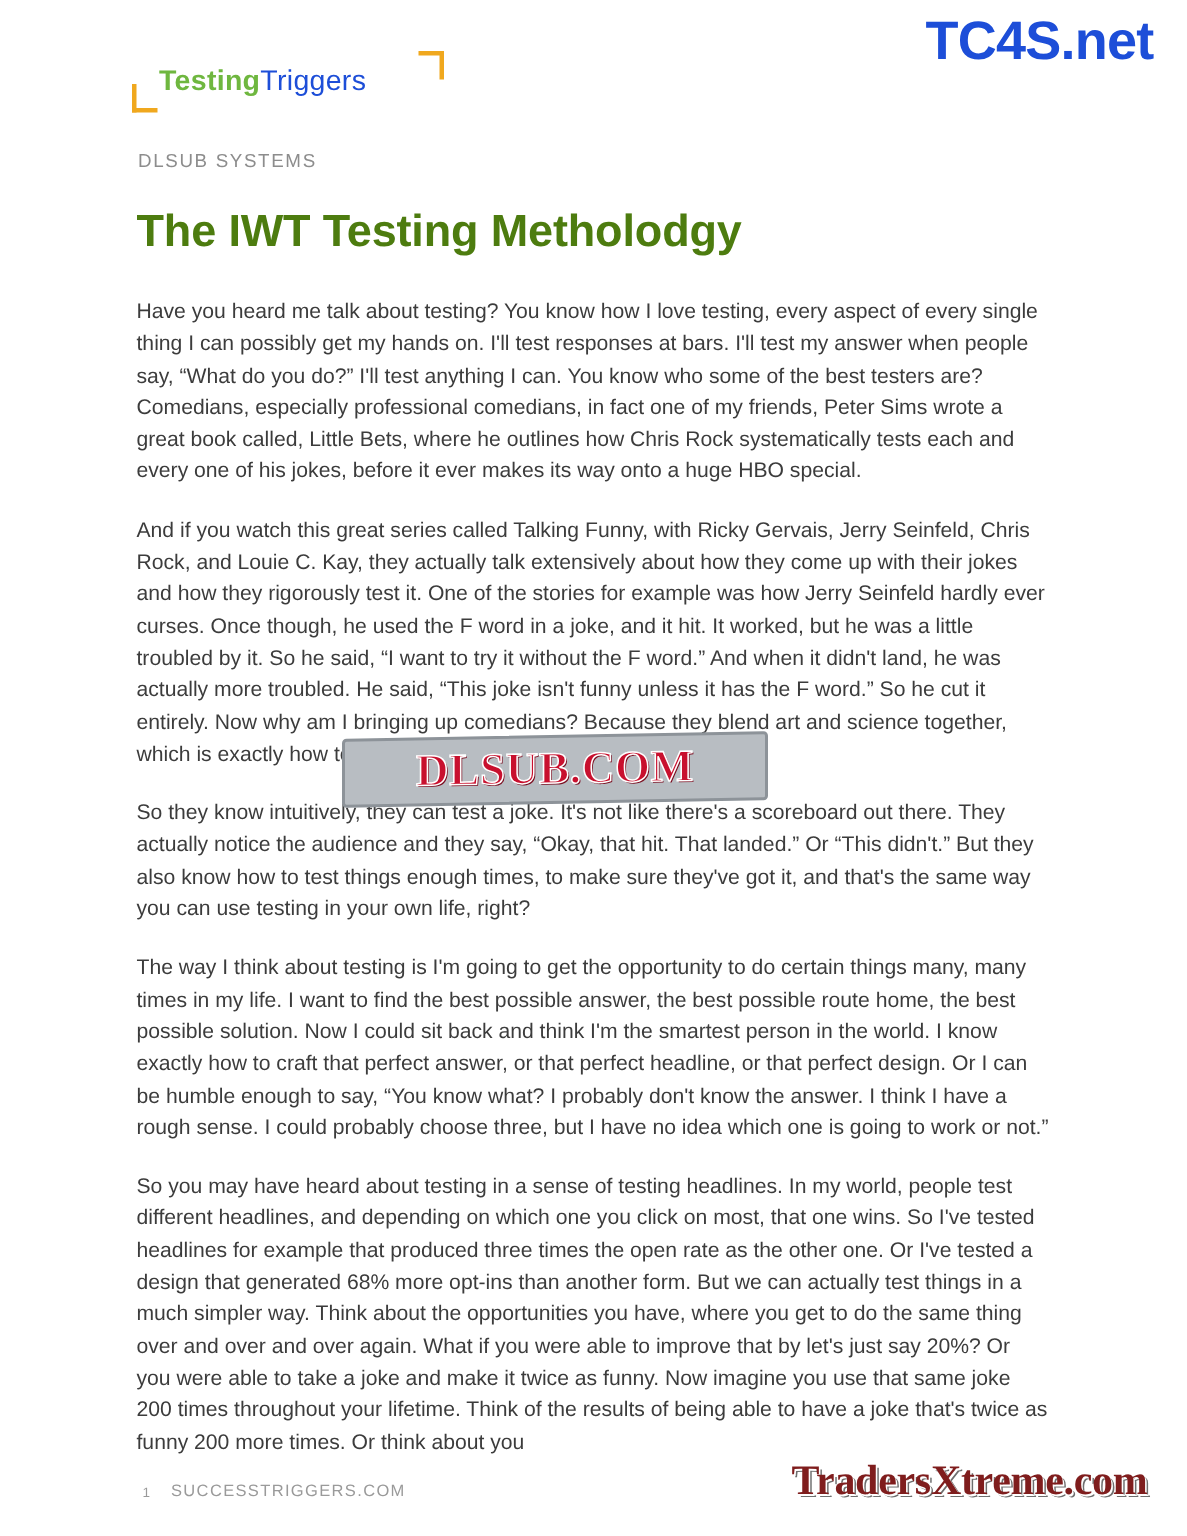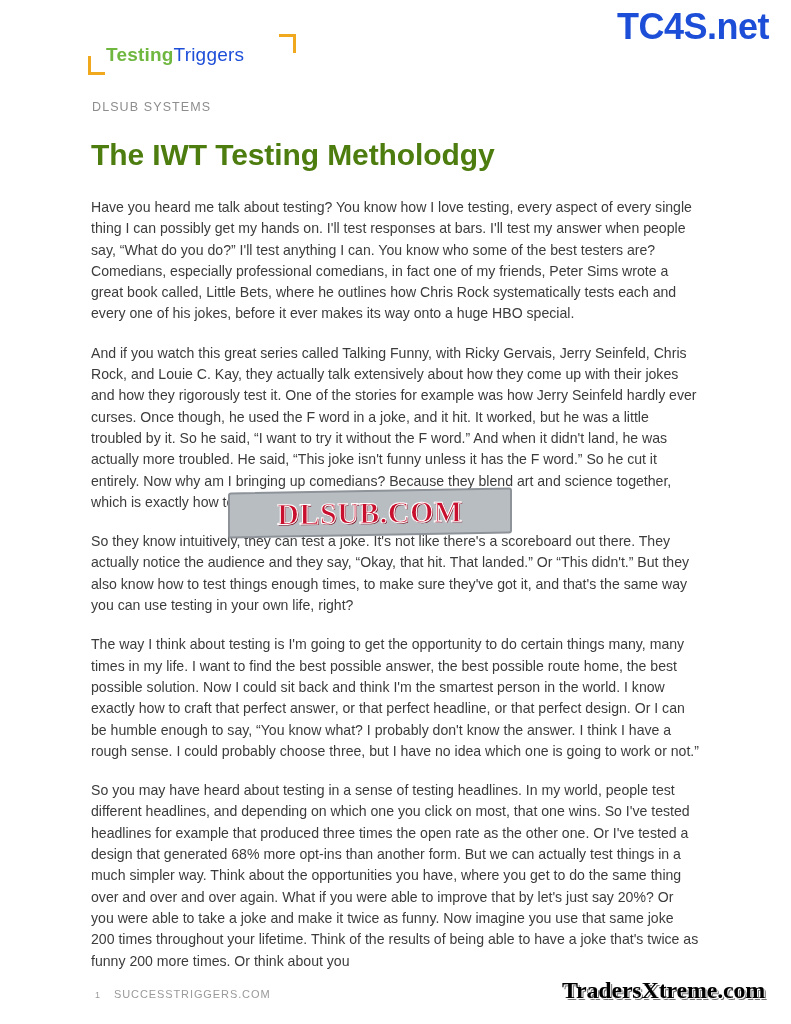--- a/index.html
+++ b/index.html
@@ -145,23 +145,23 @@
     -webkit-text-stroke: 1px #ffffff;
     text-shadow: 1px 1px 0 #7a0c1f;
   }
 
   
   .wm-bottom {
     position: absolute;
     right: 26px;
     bottom: 20px;
     font-family: "Liberation Serif", serif;
-    font-size: 24px;
+    font-size: 28px;
     font-weight: bold;
-    color: #000000;
+    color: #7f1d1d;
     text-shadow: 1px 1px 0 #ffffff, 2px 2px 0 #6e6e6e;
     letter-spacing: -0.2px;
   }
 </style>
 </head>
 <body>
 
 <div class="page">
 
   <div class="wm-top">TC4S.net</div>

